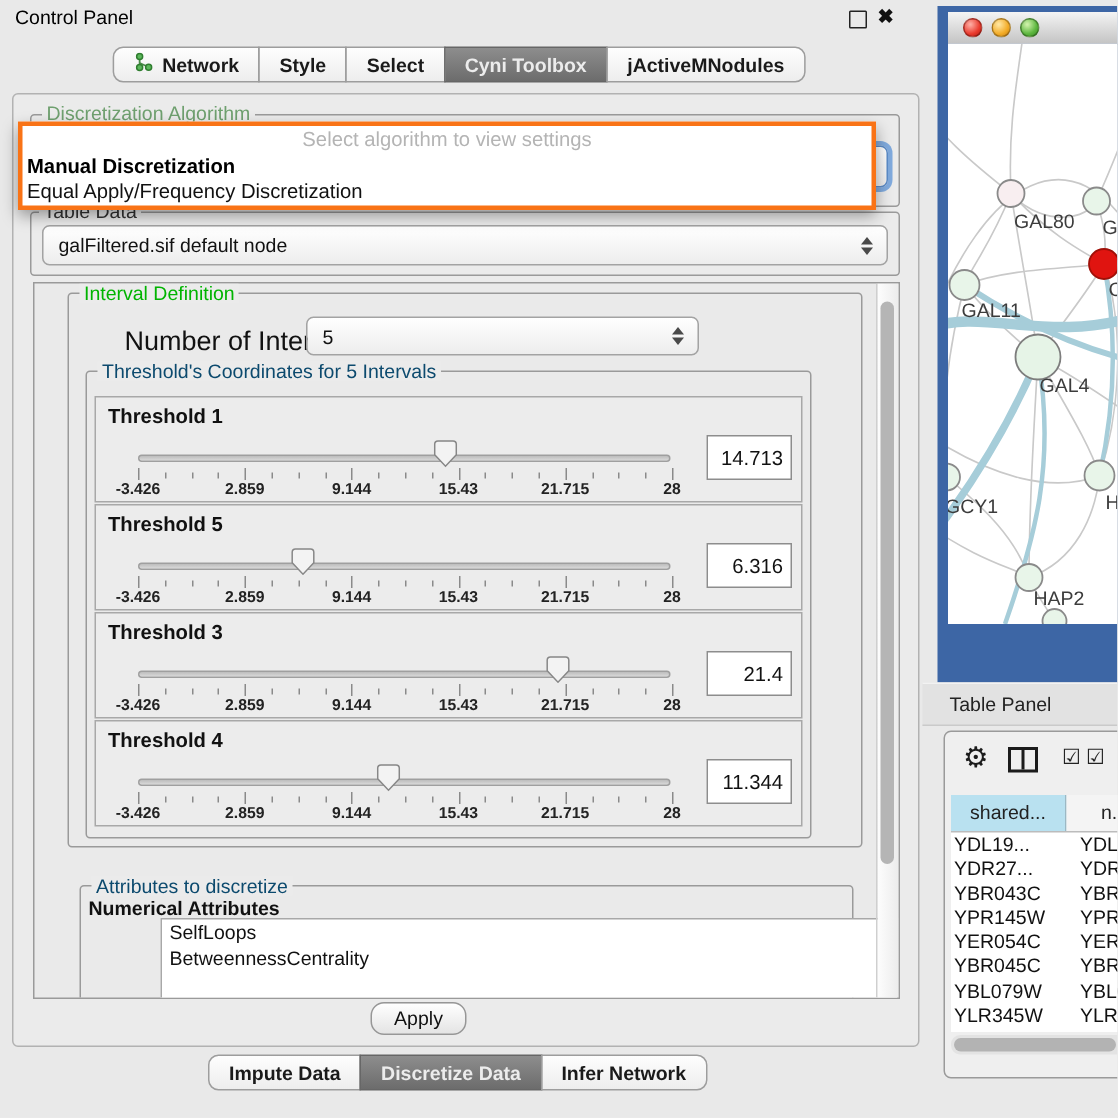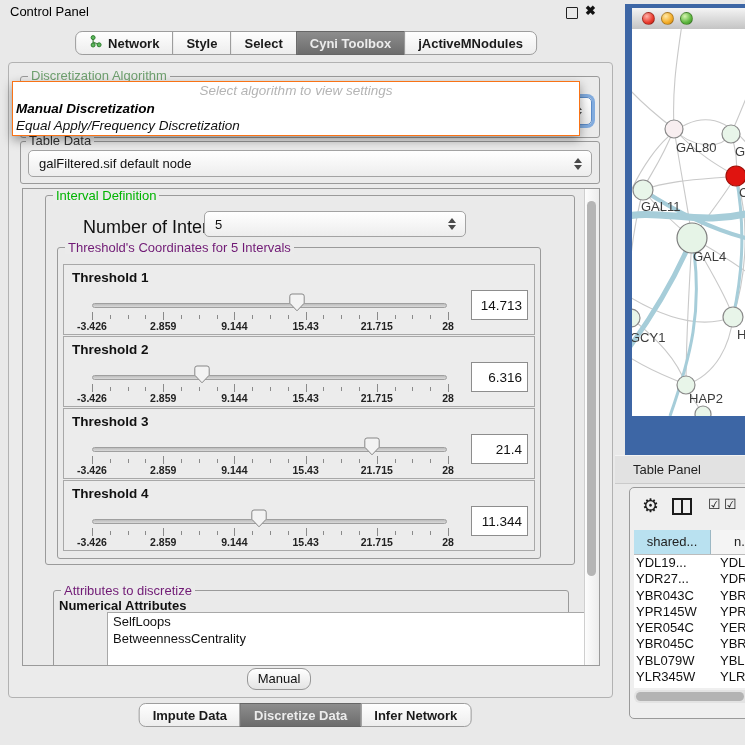--- a/index.html
+++ b/index.html
@@ -20,34 +20,34 @@
   .seg:first-child{border-radius:7px 0 0 7px;margin-left:0;}
   .seg:last-child{border-radius:0 7px 7px 0;}
   .seg.sel{background:linear-gradient(#8d8d8d,#6c6c6c);color:#ececec;border-color:#666;}
   .seg .ticon{margin-right:6px;display:inline-block;}
 
   
   .main-panel{left:8px;top:62px;width:603px;height:634px;background:#ebebeb;border:1px solid #b2b2b2;border-radius:4px;}
   .group{border:1px solid #9a9a9a;border-radius:3px;}
   .group-label{position:absolute;font-size:13px;background:#ebebeb;padding:0 3px;line-height:13px;}
   .g-green{color:#00b400;}
-  .g-blue{color:#701a75;}
+  .g-blue{color:#0c4a6e;}
   .g-dark{color:#333;}
 
   
   .combo{background:linear-gradient(#ffffff,#ededed);border:1px solid #a3a3a3;border-radius:5px;
          font-size:13px;color:#111;line-height:25px;padding-left:10px;box-sizing:border-box;}
   .combo.focused{box-shadow:0 0 0 3px rgba(110,160,220,.85);border-color:#5c8cc8;}
   .stepper{position:absolute;right:8px;top:50%;margin-top:-6px;width:9px;height:12px;}
   .stepper::before{content:"";position:absolute;left:0;top:0;border-left:4.5px solid transparent;border-right:4.5px solid transparent;border-bottom:5px solid #4a4a4a;}
   .stepper::after{content:"";position:absolute;left:0;top:7px;border-left:4.5px solid transparent;border-right:4.5px solid transparent;border-top:5px solid #4a4a4a;}
 
   
-  .popup{left:12px;top:81px;width:566px;height:53px;background:#fff;border:1px solid #f97316;
-         box-shadow:0 4px 10px rgba(0,0,0,.38);z-index:20;font-style:italic;}
+  .popup{left:12px;top:81px;width:566px;height:53px;background:#fff;border:3px solid #f97316;
+         box-shadow:0 4px 10px rgba(0,0,0,.38);z-index:20;}
   .pop-row{height:17.5px;line-height:17.5px;font-size:13.5px;padding-left:3px;white-space:nowrap;}
   .pop-prompt{color:#b4b4b4;text-align:center;padding-left:0;}
   .pop-bold{font-weight:bold;color:#000;}
 
   
   .viewport{left:22px;top:188px;width:576px;height:476px;border:1px solid #9a9a9a;overflow:hidden;background:#eaeaea;}
   .vscroll{position:absolute;right:0;top:0;width:14px;height:100%;background:linear-gradient(to right,#fdfdfd,#ececec);border-left:1px solid #cfcfcf;}
   .vthumb{position:absolute;left:2px;width:9px;border-radius:5px;background:#b5b5b5;}
 
   
@@ -205,21 +205,21 @@
             <span style="left: 0%;">-3.426</span>
             <span style="left: 20%;">2.859</span>
             <span style="left: 40%;">9.144</span>
             <span style="left: 60%;">15.43</span>
             <span style="left: 80%;">21.715</span>
             <span style="left: 100%;">28</span>
           </div>
         <input class="tvalue" value="14.713" style="">
       </div>
       <div class="tpanel" style="top:88px;">
-        <div class="tp-label">Threshold 2</div>
+        <div class="tp-label">Threshold 5</div>
         <div class="sl-track"></div>
         <div class="sl-thumb" style="left: 130.05px;"><svg width="16" height="19" viewBox="0 0 16 19">
               <path d="M3,1 h10 a2.2,2.2 0 0 1 2.2,2.2 v7 L8,17.8 L0.8,10.2 v-7 A2.2,2.2 0 0 1 3,1 Z" fill="#f3f3f3" stroke="#878787"></path>
             </svg></div>
         <div class="ticks">
             <i class="tick major" style="left: 0%;"></i>
             <i class="tick" style="left: 5%;"></i>
             <i class="tick" style="left: 10%;"></i>
             <i class="tick" style="left: 15%;"></i>
             <i class="tick major" style="left: 20%;"></i>
@@ -338,21 +338,21 @@
       <div class="list-scroll"></div>
     <div class="attr-item">SelfLoops</div>
         <div class="attr-item">BetweennessCentrality</div>
       </div>
 
     <div class="vscroll">
       <div class="vthumb" style="top:12px;height:375px;"></div>
     </div>
   </div>
 
-  <div class="abs apply-btn">Manual</div>
+  <div class="abs apply-btn">Apply</div>
 
   <div class="abs seg-bar" style="left:305px;top:703px;transform:translateX(-50%);">
     <div class="seg">
         <span>Impute Data</span>
       </div>
     <div class="seg sel">
         <span>Discretize Data</span>
       </div>
     <div class="seg">
         <span>Infer Network</span>

